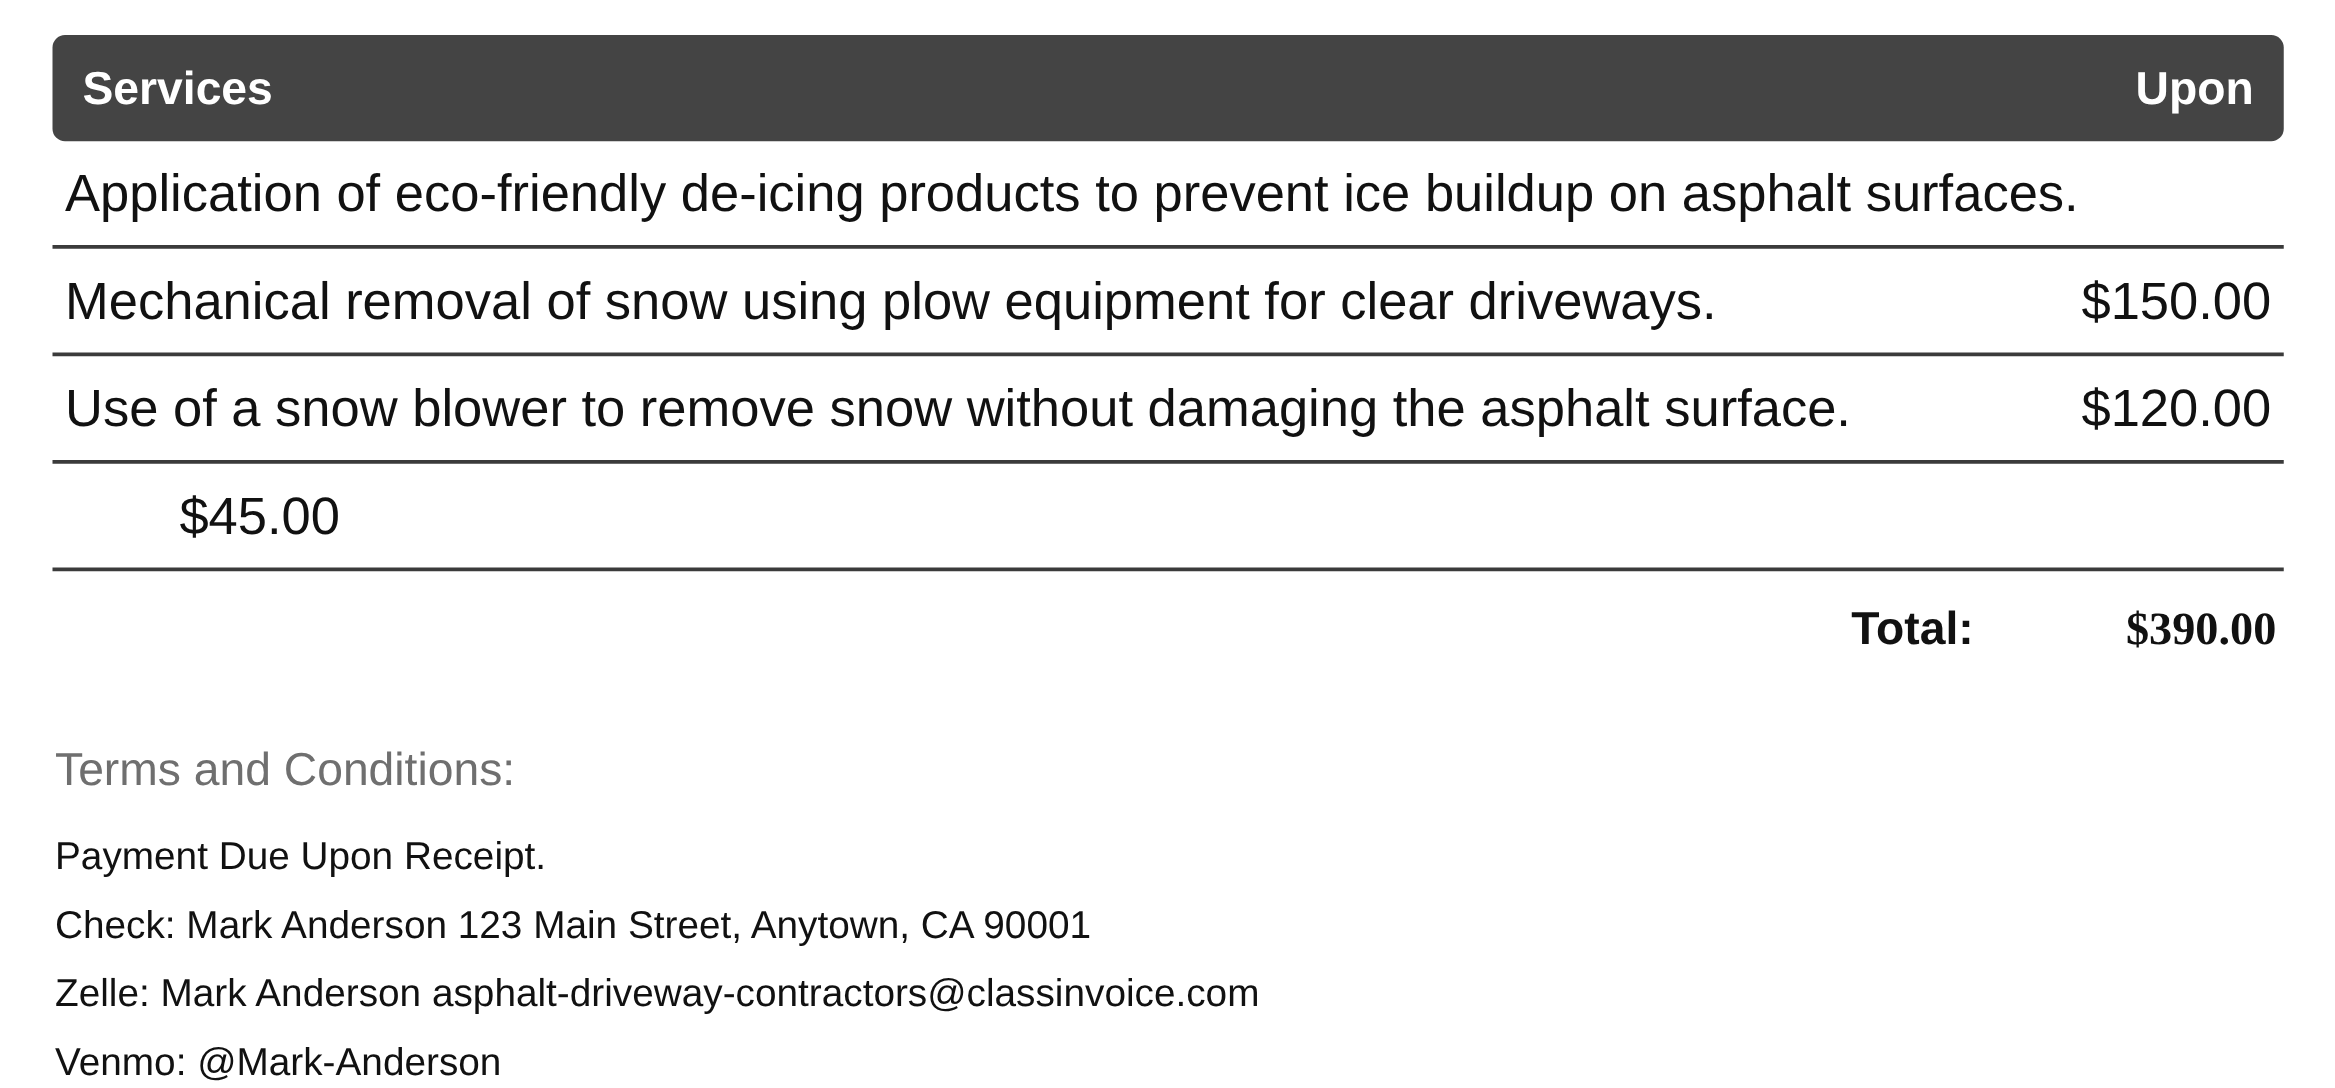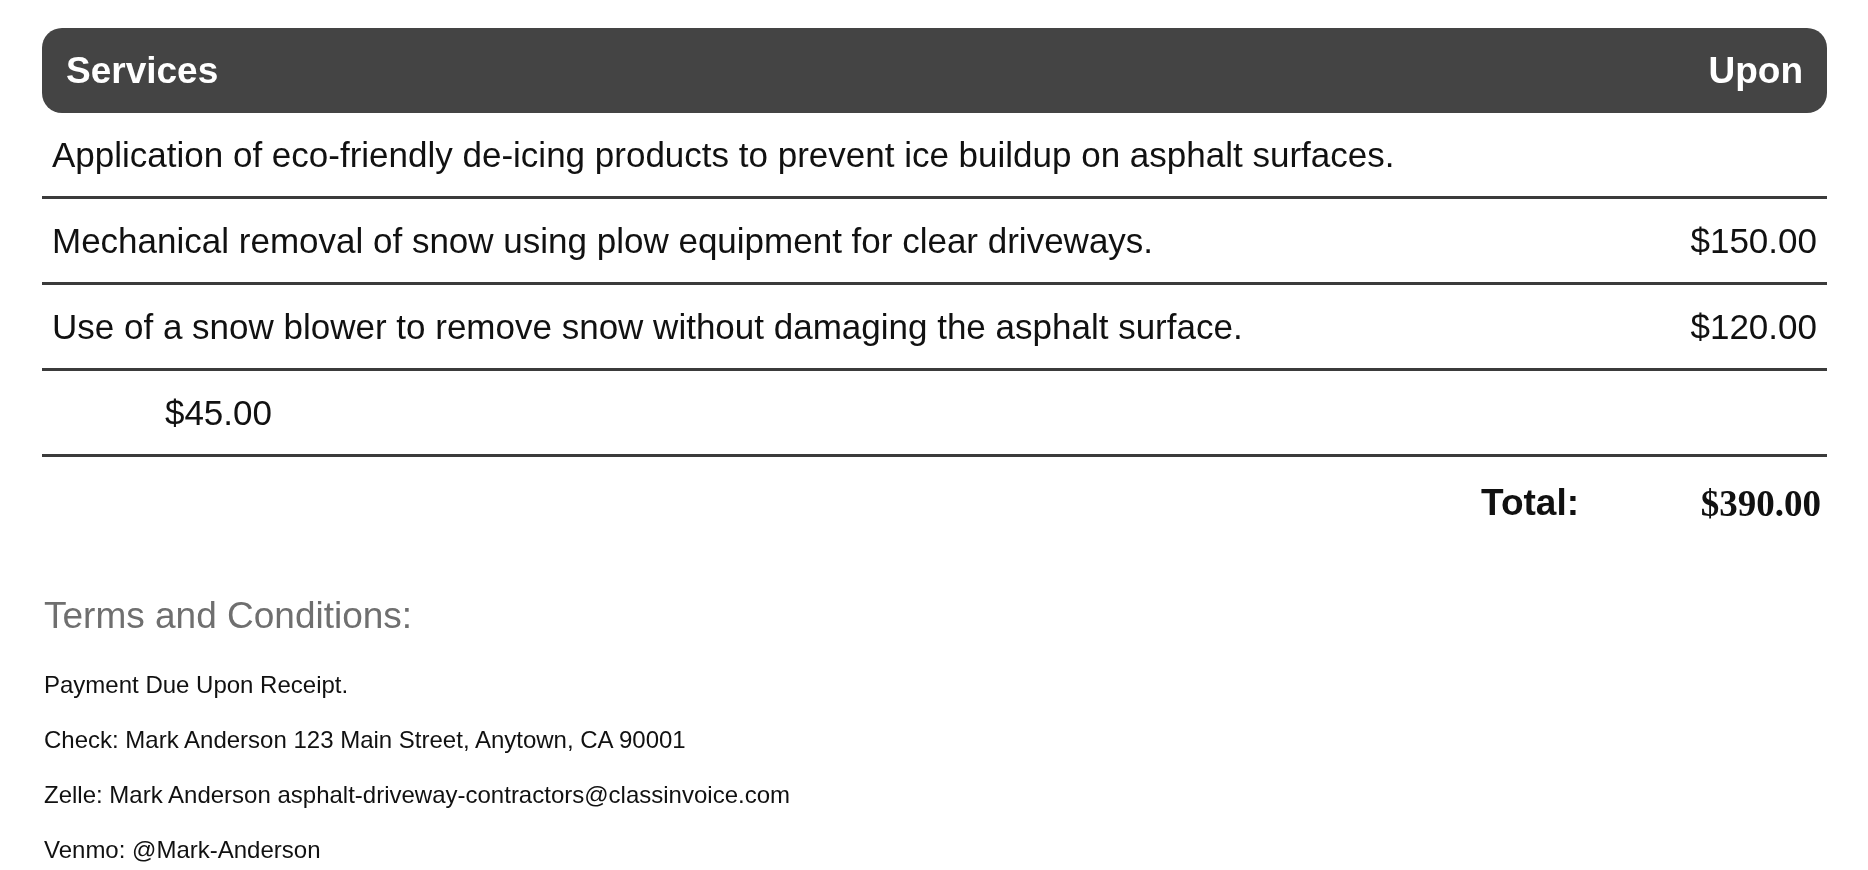--- a/index.html
+++ b/index.html
@@ -17,32 +17,32 @@
   }
   .services-table {
     margin: 28px 41px 0 42px;
   }
   .table-header {
     display: flex;
     justify-content: space-between;
     align-items: center;
     height: 85px;
     background: #444444;
-    border-radius: 20px;
+    border-radius: 10px;
     padding: 0 24px;
     color: #ffffff;
     font-weight: bold;
     font-size: 37px;
   }
   .table-row {
     display: flex;
     align-items: center;
     min-height: 86px;
     border-bottom: 3px solid #3b3b3b;
-    font-size: 35px;
+    font-size: 42px;
     color: #111111;
   }
   .table-row .cell-desc {
     flex: 1;
     padding-left: 10px;
   }
   .table-row .cell-price {
     width: 240px;
     text-align: right;
     padding-right: 10px;
@@ -70,21 +70,21 @@
   }
   .terms-section {
     margin: 46px 41px 0 44px;
   }
   .terms-heading {
     color: #6f6f6f;
     font-size: 37px;
     margin-bottom: 20px;
   }
   .terms-line {
-    font-size: 24px;
+    font-size: 31px;
     color: #111111;
     line-height: 55px;
   }
 </style>
 </head>
 <body>
 
 <div class="page">
 
   <div class="services-table">

